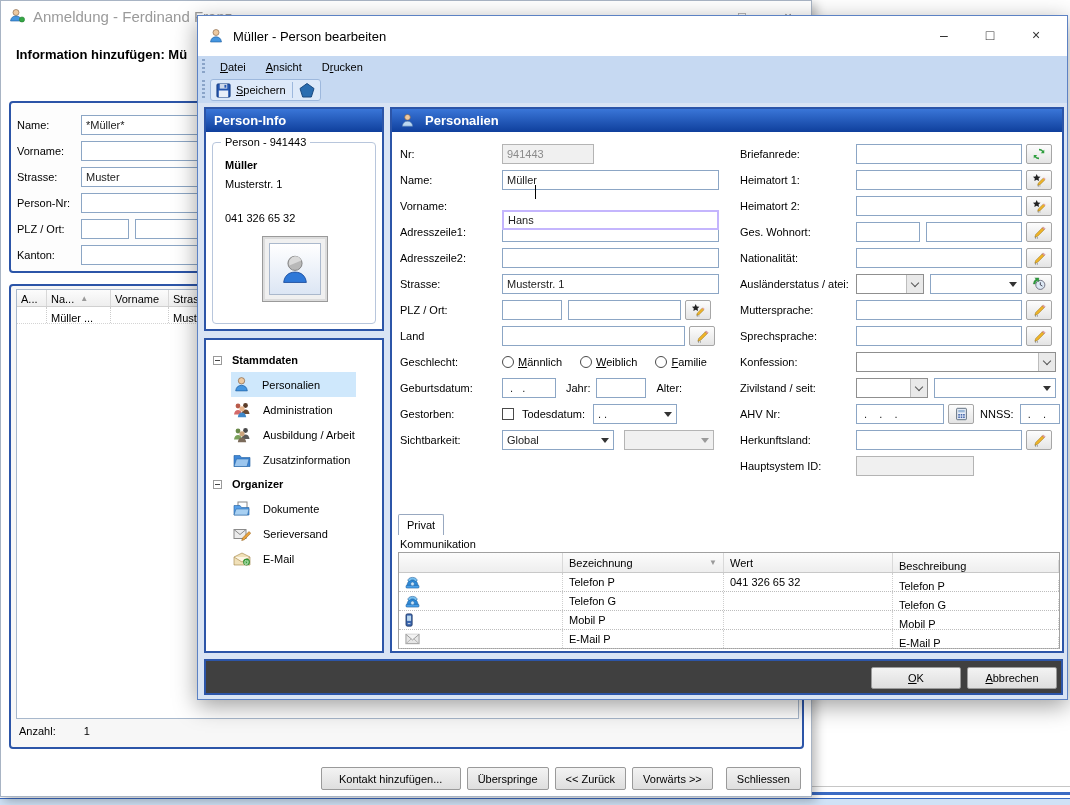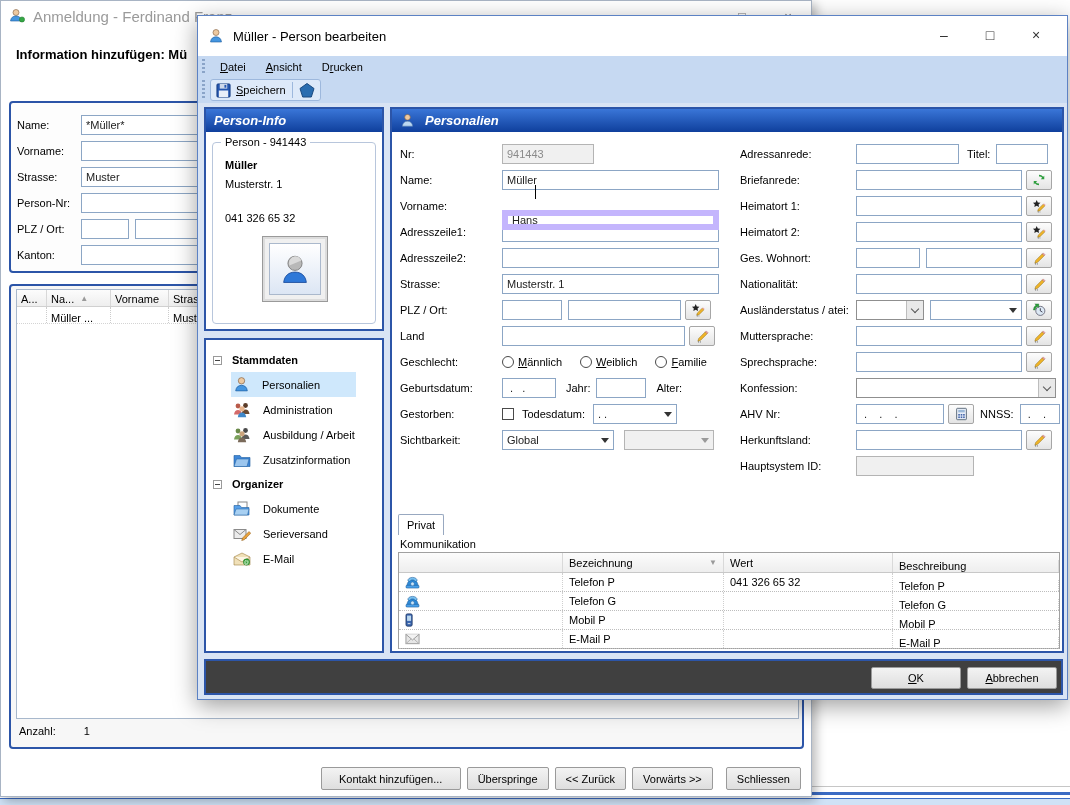--- a/index.html
+++ b/index.html
@@ -9,21 +9,21 @@
 
   
   .app-strip-gray  { position:absolute; left:0; top:786px; width:1070px; height:1px; background:#c6c6c6; }
   .app-strip-blue  { position:absolute; left:0; top:792px; width:1070px; height:3px; background:#3a6bc4; }
   .app-strip-light { position:absolute; left:0; top:798px; width:1070px; height:7px; background:#cfe2f6; border-top:1px solid #3a6bc4; }
 
   
   .txt { height:20px; border:1px solid #8ca6c5; background:#fff; font:11px "Liberation Sans",sans-serif;
          padding:0 4px; color:#222; }
   .txt.disabled { background:#f0f0f0; color:#8a8a8a; border-color:#b4b4b4; }
-  .txt.focus { border:6px solid #c4b5fd;margin-top:28px; }
+  .txt.focus { border:2px solid #c4b5fd;margin-top:28px; }
   .btn { height:23px; background:linear-gradient(#f3f3f3,#dedede); border:1px solid #9a9a9a;
          border-radius:2px; font:11px "Liberation Sans",sans-serif; padding:0 10px; color:#000; }
   .iconbtn { width:26px; height:20px; margin-left:4px; background:linear-gradient(#fdfdfd,#e4e4e4);
              border:1px solid #a6a6a6; border-radius:2px; display:flex; align-items:center; justify-content:center; flex:none; }
   .lblrow { display:flex; align-items:center; height:26px; }
   .radio { width:12px; height:12px; border:1px solid #4a4a4a; border-radius:50%; background:#fff; margin-right:4px; flex:none; }
   .checkbox { width:12px; height:12px; border:1px solid #4a4a4a; background:#fff; flex:none; }
   .flatcombo { height:20px; border:1px solid #8ca6c5; background:#fff; display:flex; align-items:center;
                padding-left:4px; color:#222; }
   .flatcombo .arr { margin-left:auto; margin-right:4px; width:0; height:0;
@@ -76,21 +76,21 @@
   .dlg-menubar { height:21px; background:var(--strip-bg,#c6d9f2); display:flex; align-items:center; }
   .menu-item { padding:0 10px; height:100%; display:flex; align-items:center; }
   .dlg-toolbar { height:26px; background:var(--strip-bg,#c6d9f2); display:flex; align-items:center; }
   .save-group { display:flex; align-items:center; height:22px; background:#dde9f9; border:1px solid #9db8dd;
                 border-radius:3px; padding:0 5px; }
   .save-label { margin-left:5px; }
   .tb-sep { width:1px; height:16px; background:#9db8dd; margin:0 6px; }
 
   .panel { position:absolute; border:2px solid var(--panel-border,#2c55a8); background:#fff; }
   .panel-header { height:23px; background:linear-gradient(var(--header-top,#3a76d8),var(--header-bottom,#0f3f9c));
-                  color:#fff; font-weight:bold; font-size:13px; display:flex; align-items:center; padding-left:8px;font-style:italic; }
+                  color:#fff; font-weight:bold; font-size:13px; display:flex; align-items:center; padding-left:8px; }
 
   
   .pi-panel { left:6px; top:91px; width:180px; height:224px; }
   .pi-group { position:relative; margin:10px 6px 0 6px; height:182px; border:1px solid #b8c6dc; border-radius:4px; padding:16px 10px 0 12px; }
   .pi-group-title { position:absolute; top:-7px; left:8px; background:#fff; padding:0 4px; }
   .pi-name { font-weight:bold; margin-bottom:7px; }
   .pi-phone { margin-top:22px; }
   .photo-btn { margin:12px auto 0 auto; width:66px; height:66px; background:#f0f0f0; border:1px solid #9a9a9a;
                box-shadow:inset 0 0 0 2px #dcdcdc; display:flex; align-items:center; justify-content:center; }
   .photo-inner { width:52px; height:52px; border:1px solid #aab8cc; background:linear-gradient(#ffffff,#dce6f4);
@@ -481,26 +481,20 @@
           </span>
           <span class="flatcombo disabled ml10" style="width:90px">
             <span></span>
             <span class="arr"></span>
           </span>
         </div>
       </div>
 
       <div class="form-right">
         <div class="lblrow">
-          <span class="lb">Adressanrede:</span>
-          <input class="txt" style="width: 103px;" value="">
-          <span class="ml8">Titel:</span>
-          <input class="txt ml6" style="width: 52px;" value="">
-        </div>
-        <div class="lblrow">
           <span class="lb">Briefanrede:</span>
           <input class="txt" style="width: 166px;" value="">
           <span class="iconbtn">
               <span>
                 <svg width="14" height="14" viewBox="0 0 16 16">
                   <path d="M8 2a6 6 0 014.8 2.4L14 3v4h-4l1.6-1.6A4 4 0 008 4z" fill="#2e9e3e"></path>
                   <path d="M8 14a6 6 0 01-4.8-2.4L2 13V9h4L4.4 10.6A4 4 0 008 12z" fill="#2e9e3e"></path>
                 </svg>
               </span>
             </span>
@@ -608,20 +602,33 @@
               </span>
             </span>
         </div>
         <div class="lblrow">
           <span class="lb">Konfession:</span>
           <span class="chevcombo" style="width:200px">
             <span></span>
             <span class="chevzone">
                 <span class="chev"></span>
               </span>
+          </span>
+        </div>
+        <div class="lblrow">
+          <span class="lb">Zivilstand / seit:</span>
+          <span class="chevcombo" style="width:72px">
+            <span></span>
+            <span class="chevzone">
+                <span class="chev"></span>
+              </span>
+          </span>
+          <span class="flatcombo ml6" style="width:122px">
+            <span></span>
+            <span class="arr"></span>
           </span>
         </div>
         <div class="lblrow">
           <span class="lb">AHV Nr:</span>
           <input class="txt" style="width: 88px;" value=" .    .    . ">
           <span class="iconbtn">
               <span>
                 <svg width="13" height="14" viewBox="0 0 16 16">
                   <rect x="2" y="1" width="12" height="14" rx="1" fill="#e8eef8" stroke="#456"></rect>
                   <rect x="4" y="3" width="8" height="3" fill="#9ab8d8"></rect>

